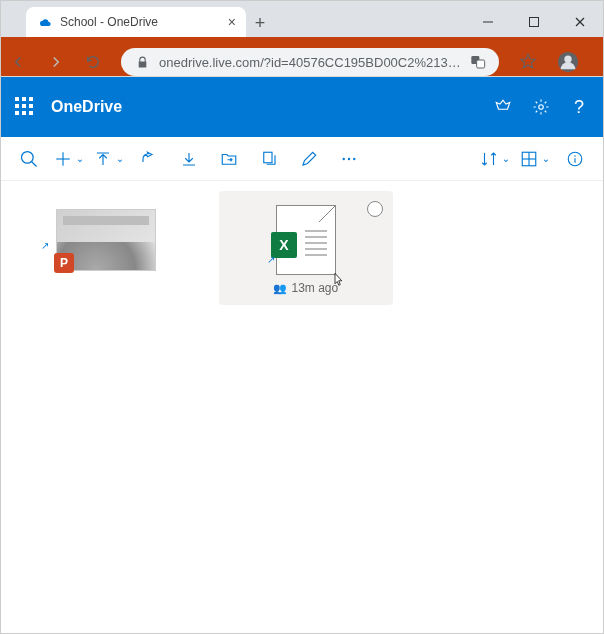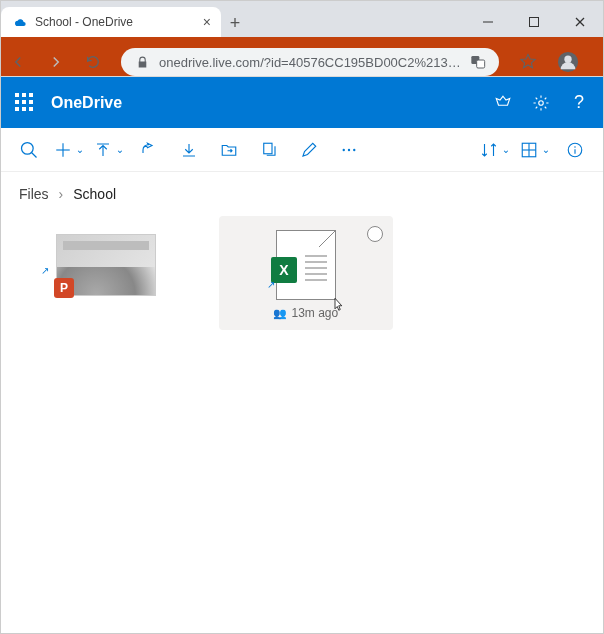--- a/index.html
+++ b/index.html
@@ -1,36 +1,36 @@
 <!DOCTYPE html>
 <html><head>
 <meta charset="utf-8">
 <style>
   * { box-sizing: border-box; margin: 0; padding: 0; font-family: "Segoe UI", Arial, sans-serif; }
   body { width: 604px; height: 634px; background: #fff; border: 1px solid #ccc; overflow: hidden; }
 
   
   .titlebar { height: 36px; background: #dee1e6; display: flex; align-items: flex-end; }
-  .tab { background: #fff; height: 30px; margin-left: 0; border-radius: 8px 8px 0 0; display: flex; align-items: center; padding: 0 10px; gap: 8px; min-width: 220px; }
+  .tab { background: #fff; height: 30px; margin-left: 25px; border-radius: 8px 8px 0 0; display: flex; align-items: center; padding: 0 10px; gap: 8px; min-width: 220px; }
   .favicon { width: 16px; height: 16px; display: inline-flex; align-items: center; justify-content: center; }
   .tab-title { font-size: 12px; color: #444; flex: 1; }
   .tab-close { font-size: 14px; color: #555; cursor: pointer; }
   .newtab { width: 28px; height: 28px; display: flex; align-items: center; justify-content: center; font-size: 18px; color: #555; }
   .win-controls { margin-left: auto; display: flex; }
   .win-btn { width: 46px; height: 30px; display: flex; align-items: center; justify-content: center; color: #333; font-size: 14px; }
 
   .addrbar { height: 40px; background: #c2410c; border-bottom: 1px solid #d9d9d9; display: flex; align-items: flex-end; padding: 0 8px; gap: 20px; }
   .nav-btn { width: 28px; height: 28px; display: flex; align-items: center; justify-content: center; color: #5f6368; border-radius: 14px; }
   .nav-btn.disabled { color: #bbb; }
   .addr-input { flex: 1; height: 28px; background: #f1f3f4; border-radius: 14px; display: flex; align-items: center; padding: 0 12px; gap: 8px; font-size: 13px; color: #5f6368; }
   .addr-text { flex: 1; white-space: nowrap; overflow: hidden; }
   .chrome-icon { width: 18px; height: 18px; display:flex; align-items:center; justify-content:center; }
 
   
-  .od-header { height: 51px; background: #0078d4; color: #fff; display: flex; align-items: center; padding: 0 14px; gap: 16px; }
+  .od-header { height: 60px; background: #0078d4; color: #fff; display: flex; align-items: center; padding: 0 14px; gap: 16px; }
   .waffle { width: 20px; height: 20px; display: grid; grid-template-columns: repeat(3,4px); grid-template-rows: repeat(3,4px); gap: 3px; }
   .waffle span { background: #fff; width: 4px; height: 4px; }
   .od-brand { font-size: 16px; font-weight: 600; }
   .od-header-right { margin-left: auto; display: flex; gap: 18px; align-items: center; }
   .hdr-icon { width: 20px; height: 20px; display:flex; align-items:center; justify-content:center; }
 
   
   .od-toolbar { height: 44px; border-bottom: 1px solid #eee; display: flex; align-items: center; padding: 0 12px; gap: 8px; }
   .tb-btn { min-width: 32px; height: 32px; display: flex; align-items: center; justify-content: center; color: #0078d4; border-radius: 2px; gap: 2px; }
   .tb-sep { flex: 1; }
@@ -256,25 +256,20 @@
       <svg width="18" height="18" viewBox="0 0 24 24">
         <circle cx="12" cy="12" r="9" fill="none" stroke="#0078d4" stroke-width="1.5"></circle>
         <circle cx="12" cy="8" r="1" fill="#0078d4"></circle>
         <line x1="12" y1="11" x2="12" y2="17" stroke="#0078d4" stroke-width="1.5"></line>
       </svg>
     </div>
 </div>
 
 <div class="content">
 
-  <div class="breadcrumb">
-    <span class="crumb">Files</span>
-    <span class="crumb-sep">›</span>
-    <span class="crumb cur">School</span>
-  </div>
 
   <div class="file-grid">
 
     <div class="file-card">
       <div class="thumb">
         <div class="pptthumb"></div>
         <div class="ppt-badge">P</div>
       </div>
       <span class="share-tick">↗</span>
     </div>

